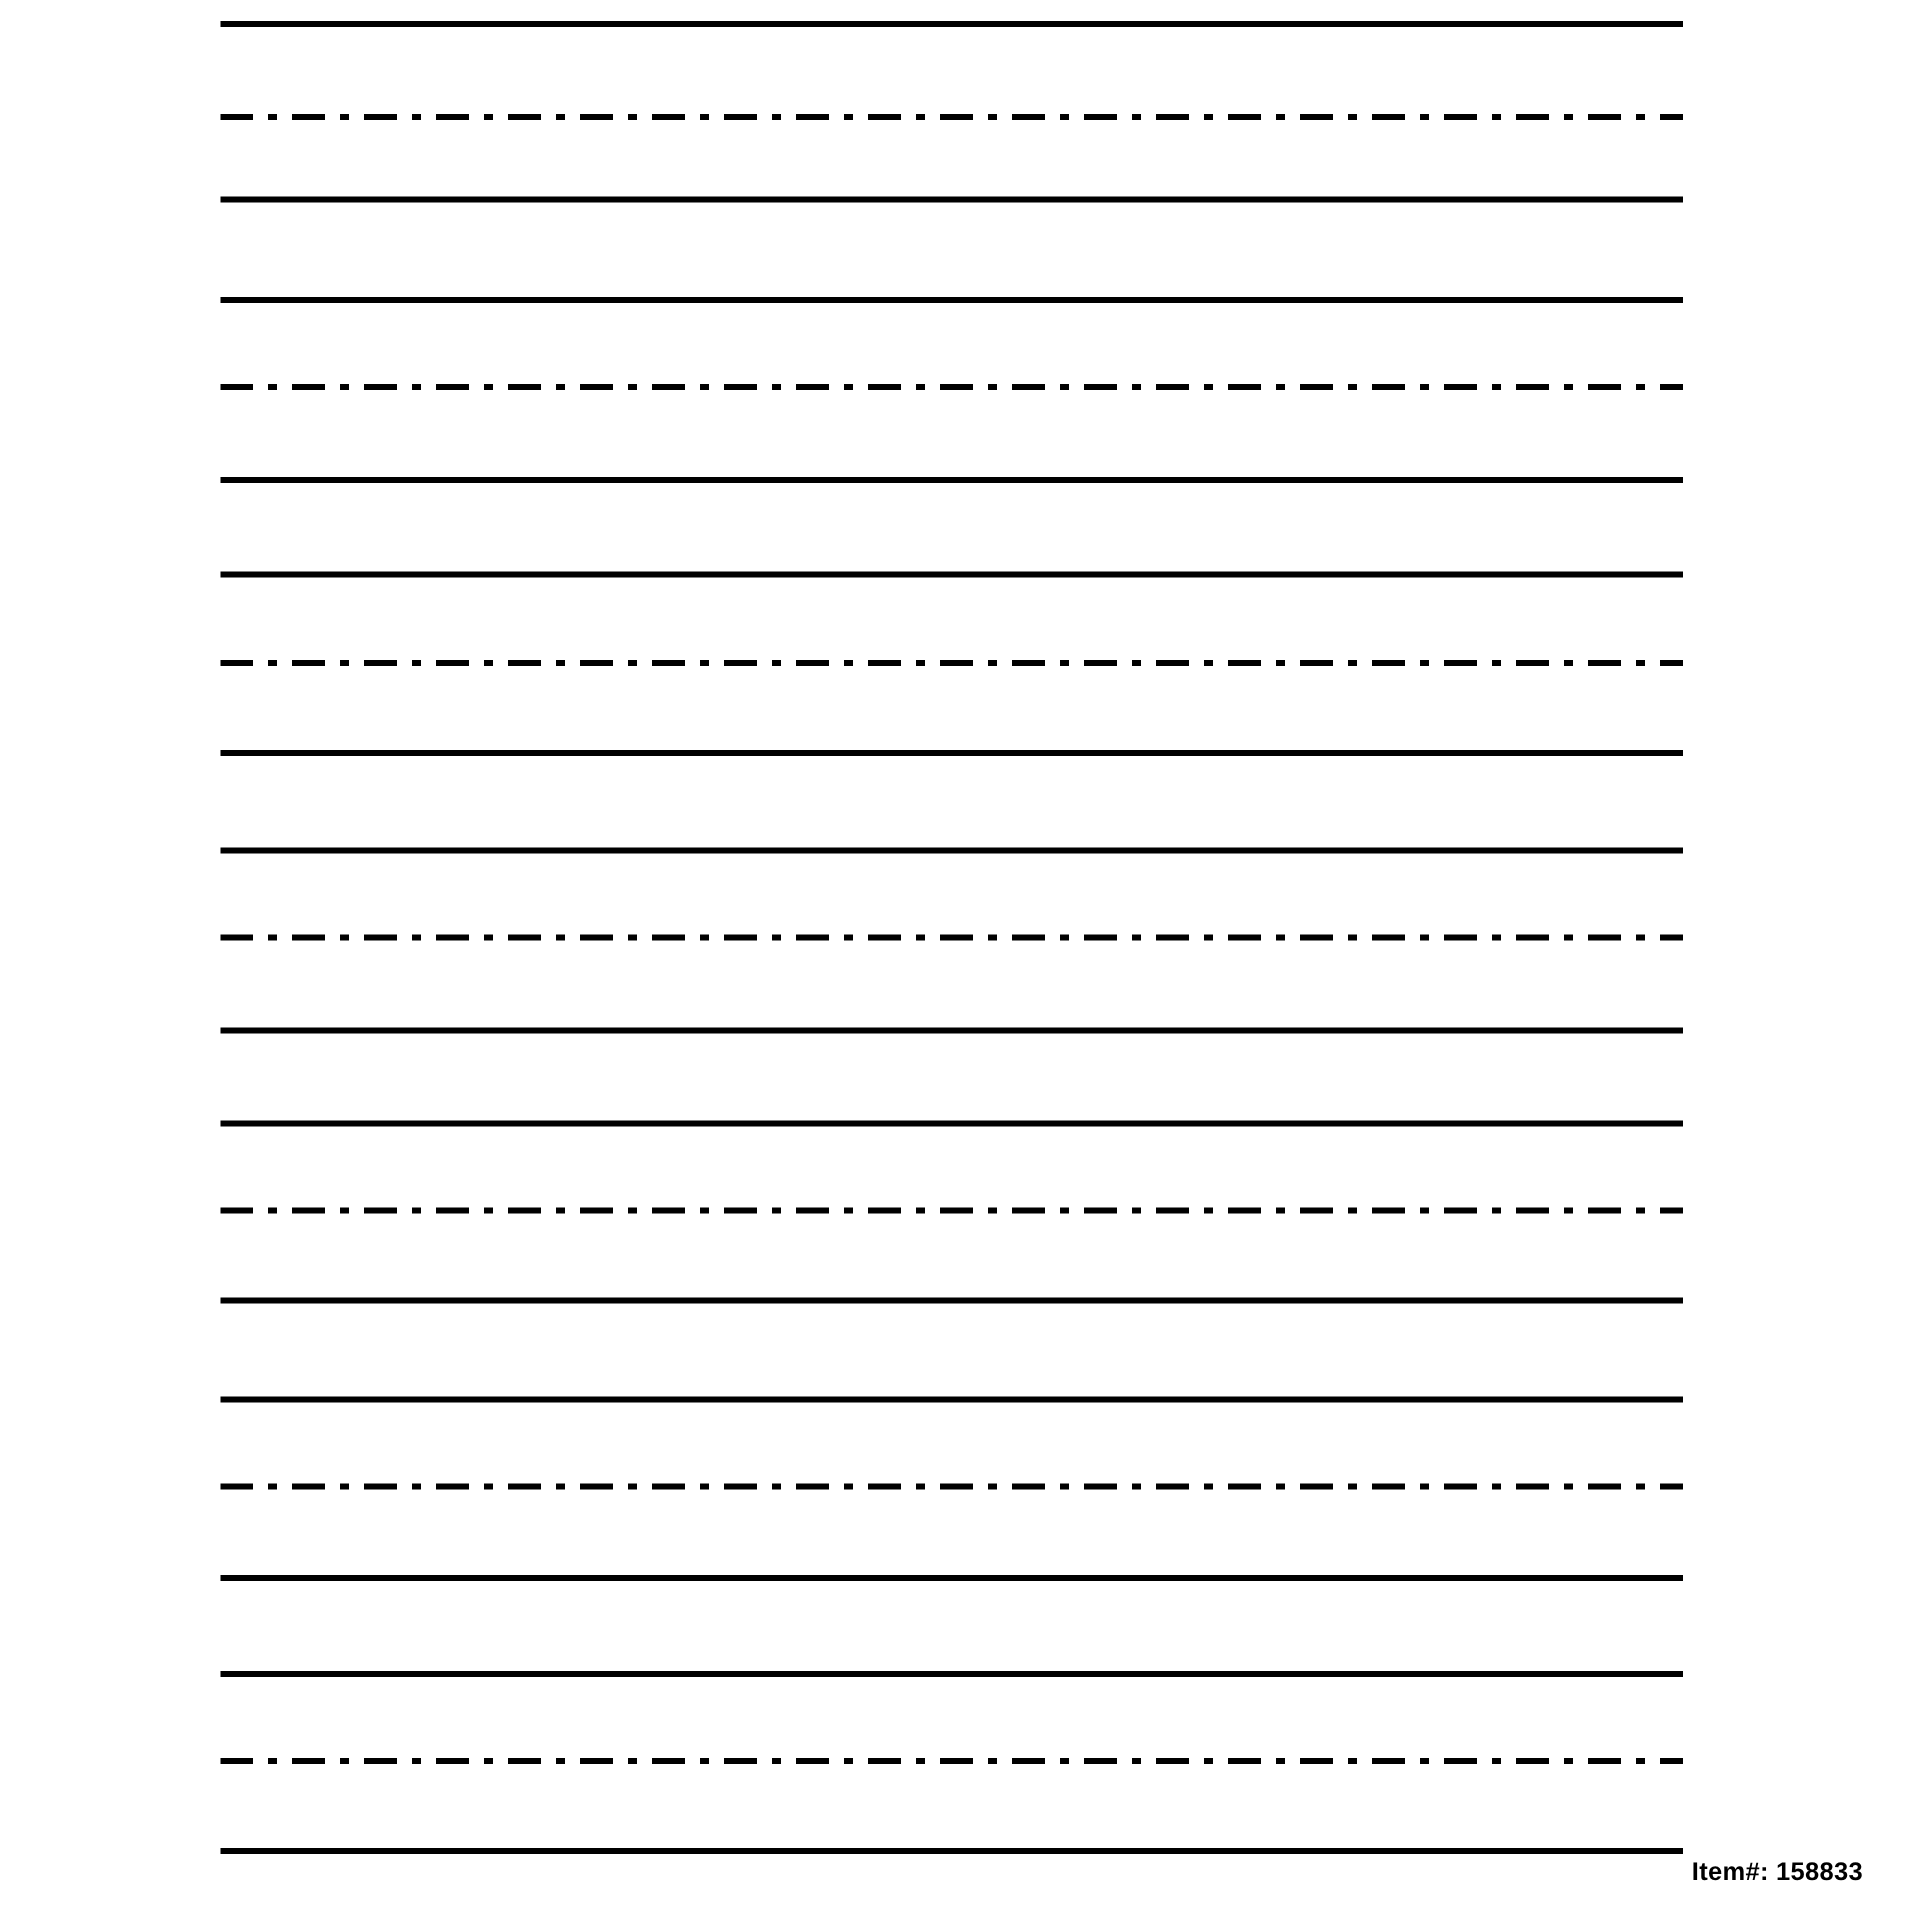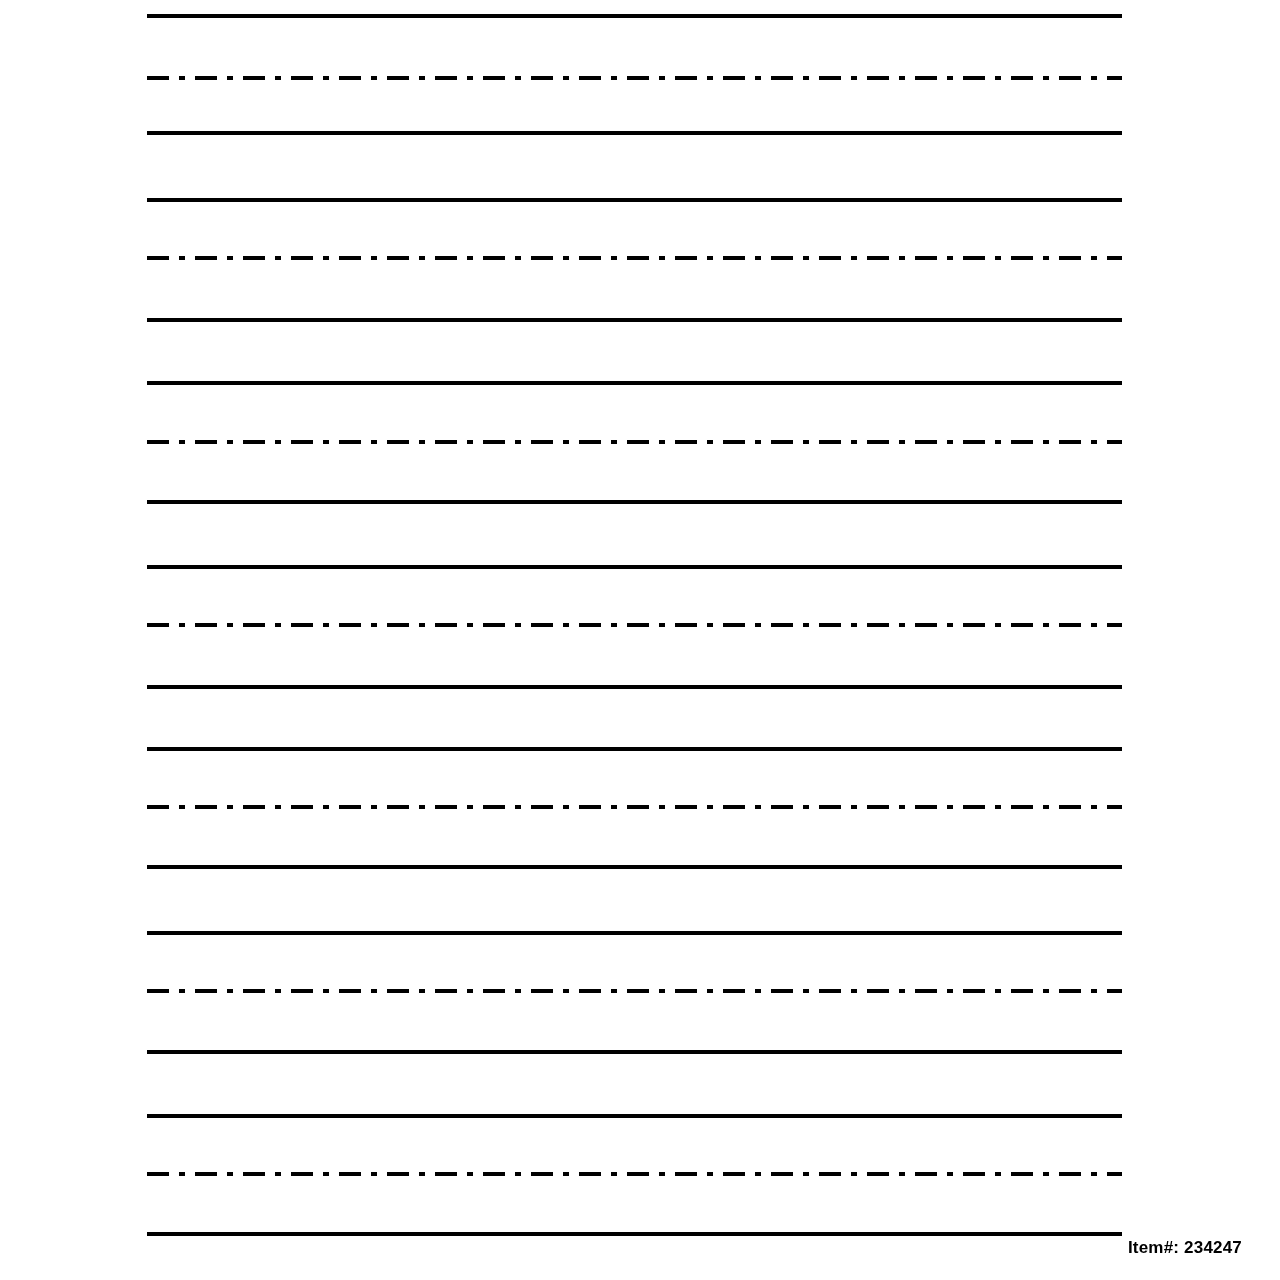--- a/index.html
+++ b/index.html
@@ -80,14 +80,14 @@
       <div class="rule solid" style="top: 747px; left: 147px; width: 975px;"></div>
       <div class="rule dashdot" style="top: 805px; left: 147px; width: 975px;"></div>
       <div class="rule solid" style="top: 865px; left: 147px; width: 975px;"></div>
       <div class="rule solid" style="top: 931px; left: 147px; width: 975px;"></div>
       <div class="rule dashdot" style="top: 989px; left: 147px; width: 975px;"></div>
       <div class="rule solid" style="top: 1050px; left: 147px; width: 975px;"></div>
       <div class="rule solid" style="top: 1114px; left: 147px; width: 975px;"></div>
       <div class="rule dashdot" style="top: 1172px; left: 147px; width: 975px;"></div>
       <div class="rule solid" style="top: 1232px; left: 147px; width: 975px;"></div>
     </div>
-  <div id="item-number">Item#: 234247</div>
+  <div id="item-number">Item#: 158833</div>
 </div>
 
 </body></html>

